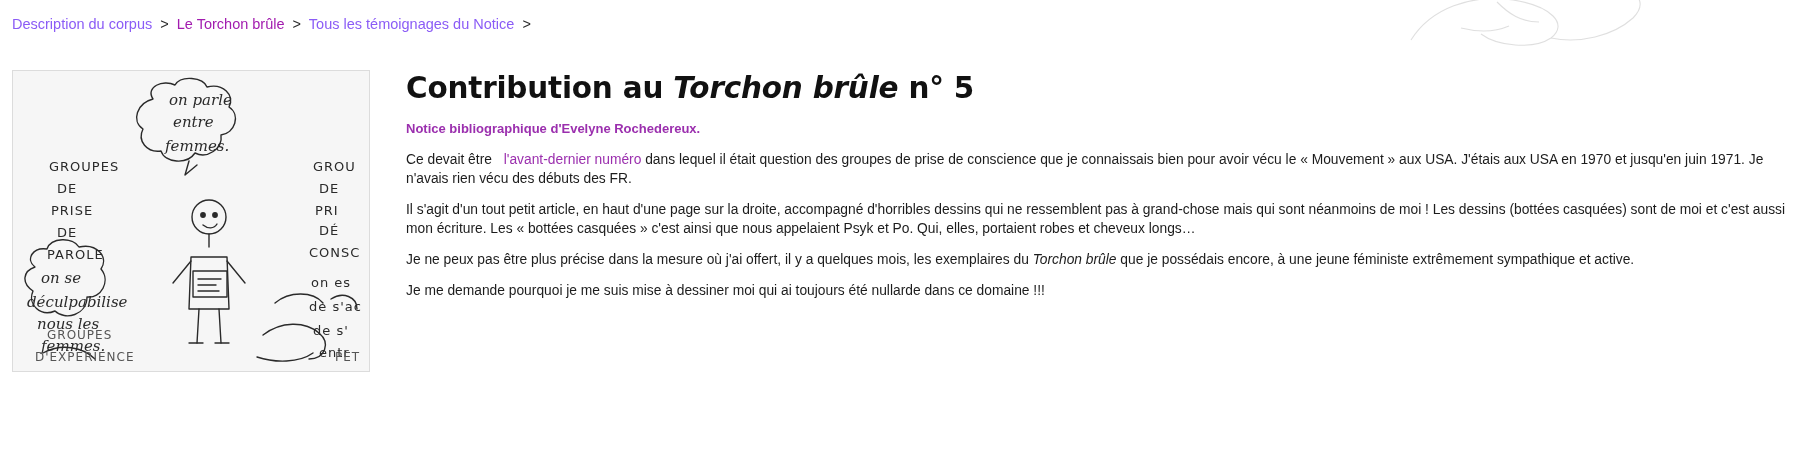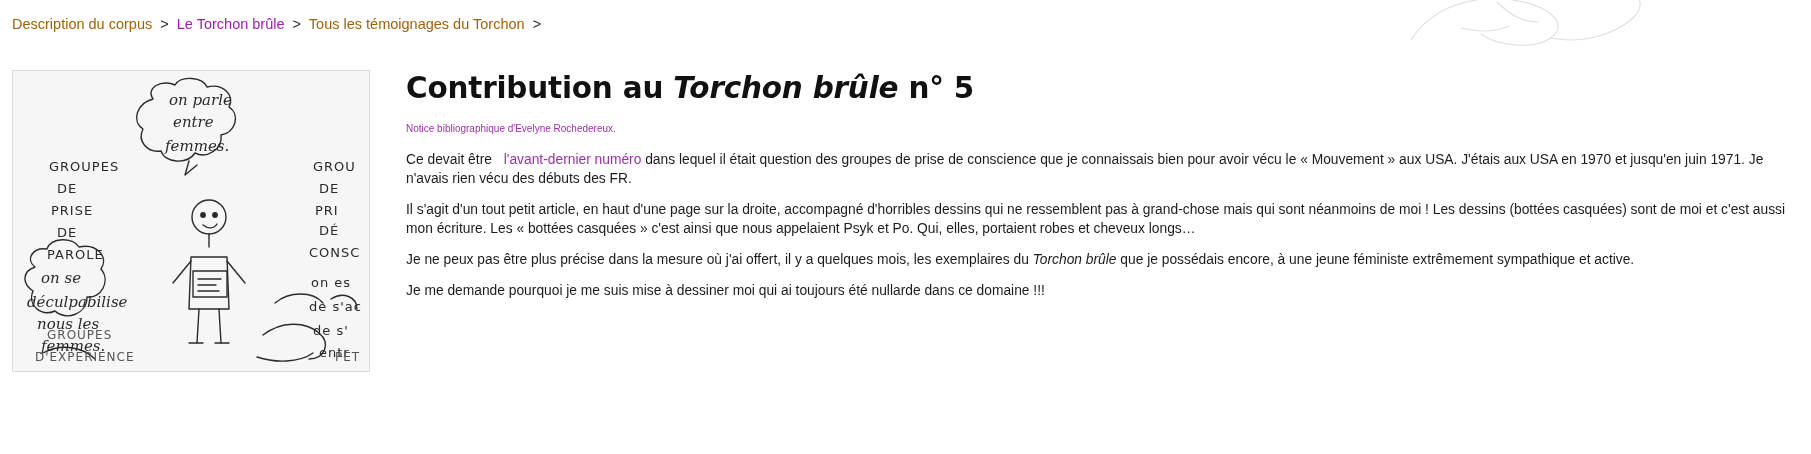--- a/index.html
+++ b/index.html
@@ -20,21 +20,21 @@
   .breadcrumb {
     position: absolute;
     top: 15px;
     left: 12px;
     font-size: 14.5px;
     line-height: 18px;
     color: #2b2b2b;
     white-space: nowrap;
   }
   .breadcrumb a {
-    color: #a16207;
+    color: #8b5cf6;
     text-decoration: none;
   }
   .breadcrumb .sep {
     color: #2b2b2b;
     padding: 0 4px;
   }
   .breadcrumb .plain { color: #a21caf; }
 
   
   .figure {
@@ -94,22 +94,23 @@
     color: #111111;
     transform: scaleX(0.95);
     transform-origin: left center;
     white-space: nowrap;
   }
   h1.title .ital {
     font-style: italic;
   }
   .notice {
     margin: 0 0 12px 0;
-    font-size: 10px;
+    font-size: 13px;
     line-height: 18px;
+    font-weight: bold;
   }
   .notice a {
     color: #9b2fae;
     text-decoration: none;
   }
 
   p.para {
     margin: 0 0 12px 0;
     font-size: 13.8px;
     line-height: 19px;
@@ -124,21 +125,21 @@
   }
 </style>
 </head>
 <body>
 
 <div class="breadcrumb">
   <a href="#">Description du corpus</a>
   <span class="sep">&gt;</span>
   <span class="plain">Le Torchon brûle</span>
   <span class="sep">&gt;</span>
-  <a href="#">Tous les témoignages du Torchon</a>
+  <a href="#">Tous les témoignages du Notice</a>
   <span class="sep">&gt;</span>
 </div>
 
 <div class="corner-doodle">
   <svg width="260" height="60" viewBox="0 0 260 60" fill="none" stroke="#b9b9b9" stroke-width="1.1">
     <path d="M10 52 C 30 20, 70 6, 112 12 C 150 18, 168 36, 150 50 C 132 62, 96 58, 80 46"></path>
     <path d="M150 50 C 178 56, 212 48, 232 30 C 244 18, 240 6, 226 4"></path>
     <path d="M96 14 C 108 26, 120 34, 138 34"></path>
     <path d="M60 40 C 76 44, 94 44, 108 38"></path>
   </svg>

